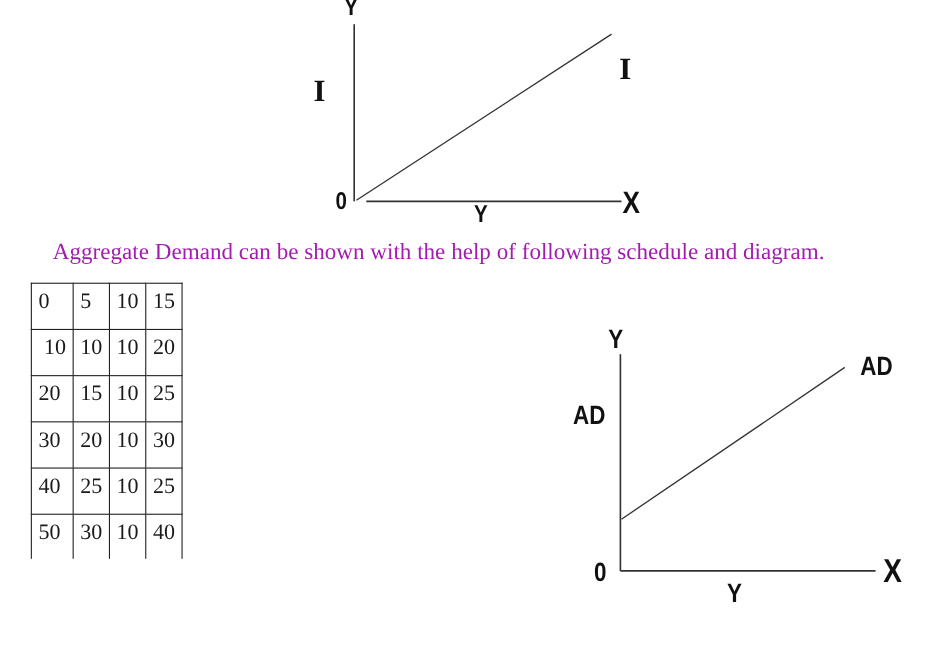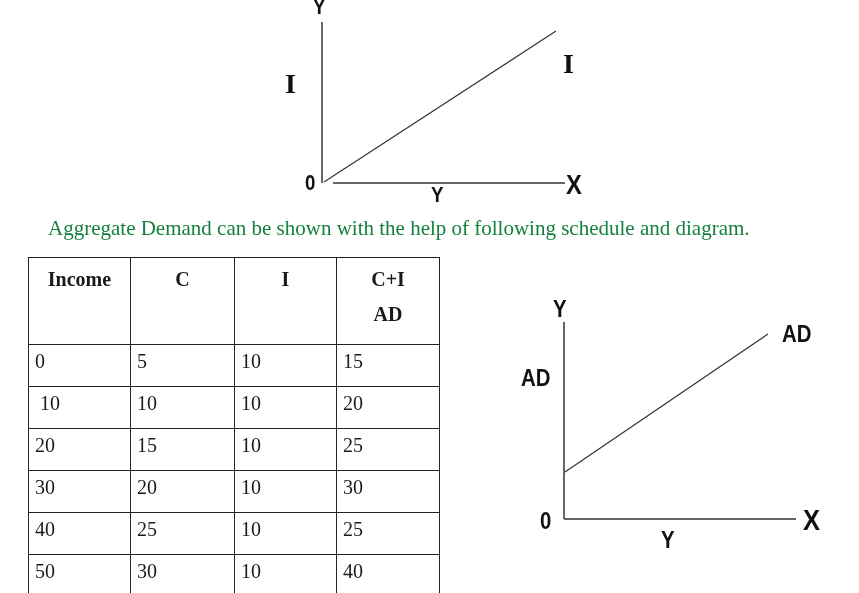--- a/index.html
+++ b/index.html
@@ -1,20 +1,20 @@
 <!DOCTYPE html>
 <html><head>
 <meta charset="utf-8">
 <style>
   html,body{margin:0;padding:0;background:#ffffff;}
   body{width:859px;height:593px;position:relative;overflow:hidden;font-family:"Liberation Serif",serif;color:#1a1a1a;}
   .abs{position:absolute;}
   .lbl{font-family:"Liberation Sans",sans-serif;font-weight:bold;color:#111;line-height:1;transform:scaleX(0.85);transform-origin:left top;}
   .serif-lbl{font-family:"Liberation Serif",serif;font-weight:bold;color:#111;line-height:1;}
-  .sentence{left:48px;top:216px;font-size:21px;white-space:nowrap;color:#15803d;}
+  .sentence{left:48px;top:216px;font-size:21px;white-space:nowrap;color:#a21caf;}
   table.sched{position:absolute;left:28px;top:257px;border-collapse:collapse;font-family:"Liberation Serif",serif;font-size:20px;}
   table.sched td, table.sched th{border:1.5px solid #222;padding:0 6px;vertical-align:top;}
   table.sched th{font-weight:bold;text-align:center;height:82px;padding-top:4px;line-height:35px;}
   table.sched td{height:41px;line-height:32px;text-align:left;}
   table.sched tr.last td{height:40px;border-bottom:none;}
   .c0{width:89px;} .c1{width:91px;} .c2{width:89px;} .c3{width:90px;}
   .ad-line{display:block;}
 </style>
 </head>
 <body>
@@ -30,38 +30,20 @@
   <div class="abs serif-lbl" style="left:563px;top:50px;font-size:28px;">I</div>
   <div class="abs lbl" style="left:305px;top:172px;font-size:22px;">0</div>
   <div class="abs lbl" style="left:431px;top:184px;font-size:22px;">Y</div>
   <div class="abs lbl" style="left:566px;top:171px;font-size:28px;">X</div>
 </div>
 
 <div class="abs sentence">Aggregate Demand can be shown with the help of following schedule and diagram.</div>
 
 <table class="sched">
   <tbody>
-      <tr>
-    <th class="c0">
-          <span class="ad-line">Income</span>
-          <span class="ad-line"></span>
-        </th>
-    <th class="c1">
-          <span class="ad-line">C</span>
-          <span class="ad-line"></span>
-        </th>
-    <th class="c2">
-          <span class="ad-line">I</span>
-          <span class="ad-line"></span>
-        </th>
-    <th class="c3">
-          <span class="ad-line">C+I</span>
-          <span class="ad-line">AD</span>
-        </th>
-  </tr>
   <tr>
     <td>0</td>
     <td>5</td>
     <td>10</td>
     <td>15</td>
   </tr>
   <tr>
     <td style="white-space:pre"> 10</td>
     <td>10</td>
     <td>10</td>

